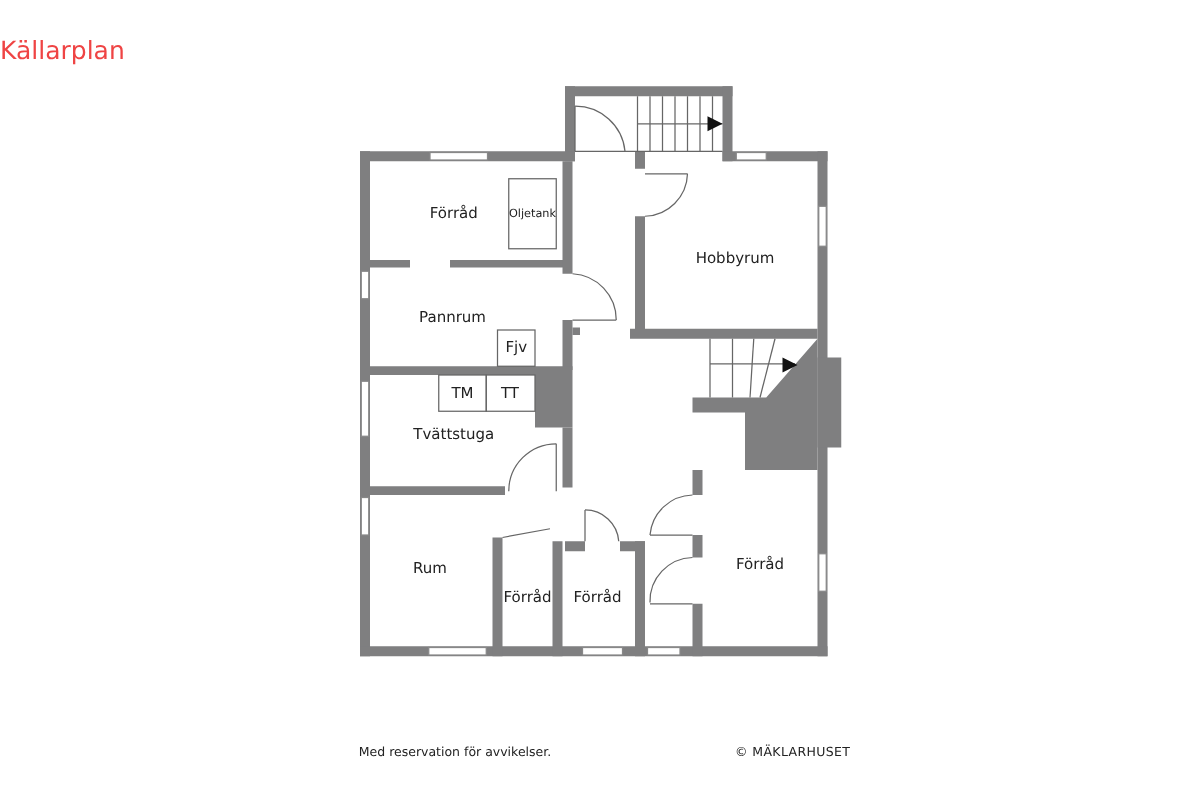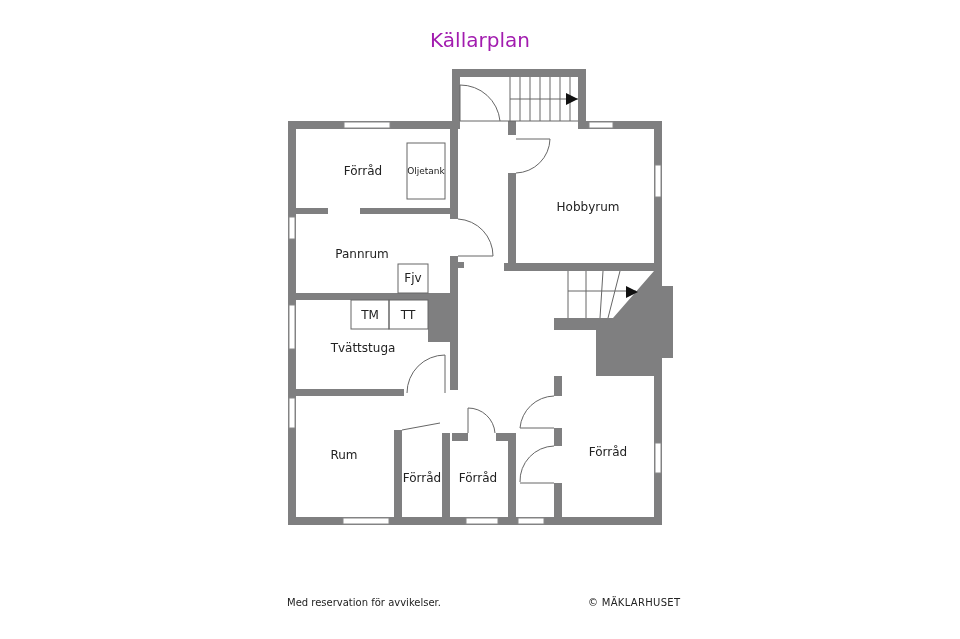--- a/index.html
+++ b/index.html
@@ -1,17 +1,17 @@
 <!DOCTYPE html>
 <html><head>
 <meta charset="utf-8">
 <style>
   html,body{margin:0;padding:0;background:#fff;}
   body{width:960px;height:639px;position:relative;overflow:hidden;font-family:"DejaVu Sans","Liberation Sans",sans-serif;}
-  .title{position:absolute;left:0;width:960px;top:28px;text-align:center;font-size:20px;color:#a21caf;}
+  .title{position:absolute;left:0;width:960px;top:28px;font-size:20px;color:#ef4444;}
   .footer-left{position:absolute;left:287px;top:597px;font-size:10px;color:#222;}
   .footer-right{position:absolute;left:588px;top:597px;font-size:10px;color:#222;letter-spacing:0.3px;}
   svg{position:absolute;left:0;top:0;}
   .lbl{font-size:12px;fill:#222;text-anchor:middle;dominant-baseline:middle;font-family:"DejaVu Sans","Liberation Sans",sans-serif;}
   .lbl-sm{font-size:9px;}
   .wall{fill:#7f7f80;}
   .thin{stroke:#666;stroke-width:1;fill:none;}
   .win{fill:#fff;stroke:#888;stroke-width:1;}
 </style>
 </head>

